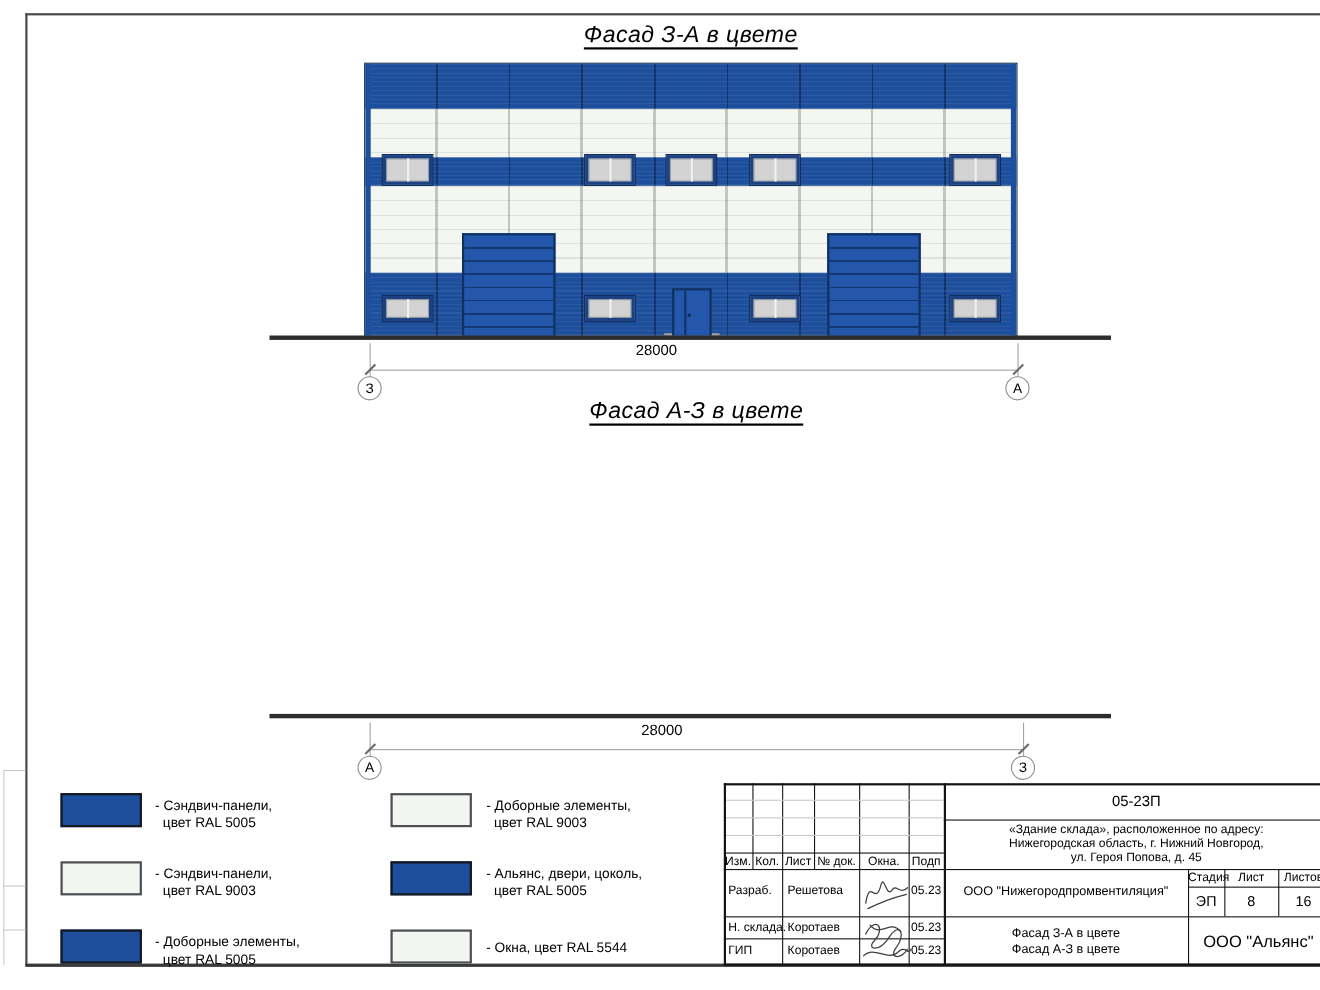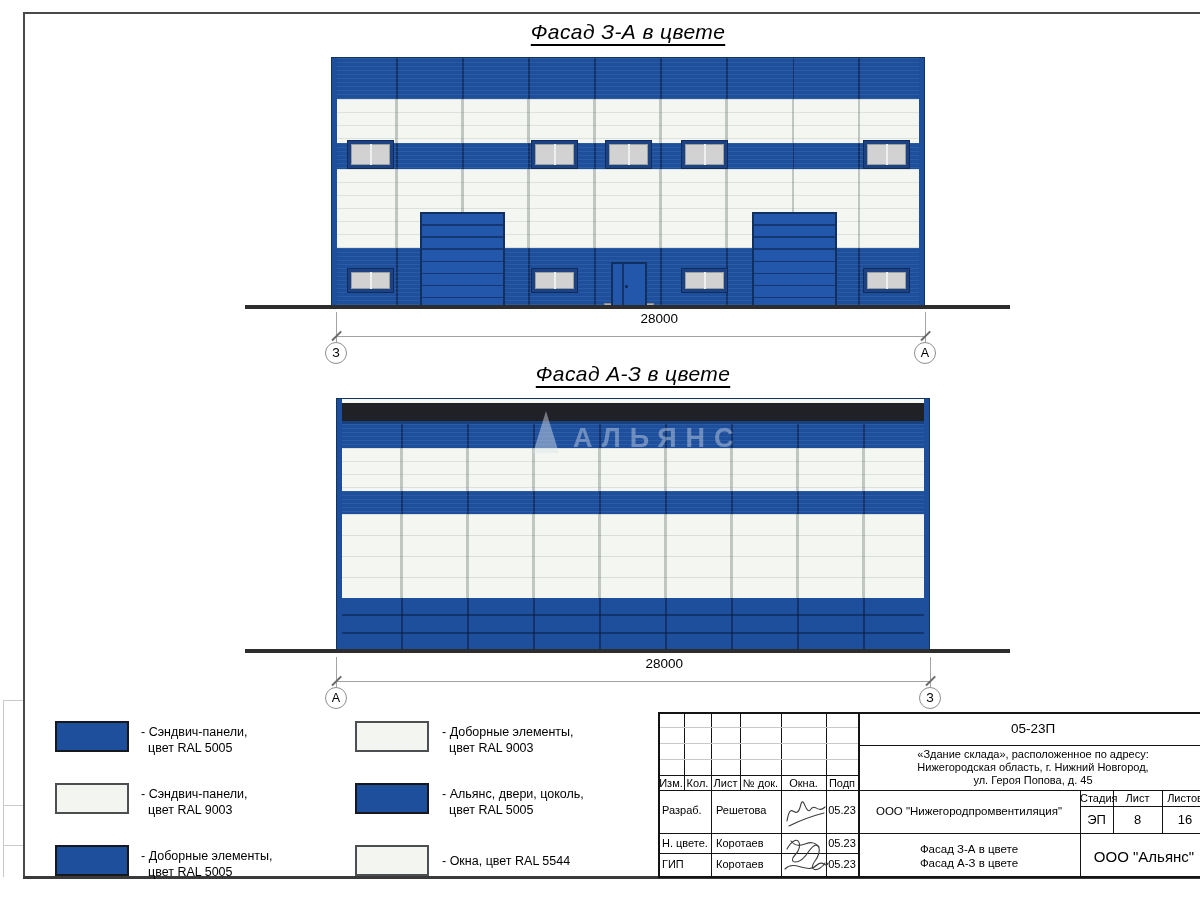--- a/index.html
+++ b/index.html
@@ -44,21 +44,21 @@
   .door::after  { content:""; position:absolute; left:12px; top:50%; width:3px; height:3px;
                   border-radius:50%; background:#0c2750; }
   .threshold { position:absolute; background:#b3b3b3; border:1px solid #8d8d8d; }
 
   .ground { position:absolute; background:#2d2d2d; height:4.5px; }
 
   
   .dimline { position:absolute; height:1px; background:#a3a3a3; }
   .extline { position:absolute; width:1px;  background:#a3a3a3; }
   .tick { position:absolute; width:13px; height:1.6px; background:#6b6b6b; transform:rotate(-45deg); }
-  .dimtext { position:absolute; font-size:13.5px; text-align:right; }
+  .dimtext { position:absolute; font-size:13.5px; text-align:left; }
   .axis { position:absolute; width:22px; height:22px; border:1px solid #8e8e8e; border-radius:50%;
           background:#fff; font-size:12.5px; line-height:21px; text-align:center; }
 
   
   .wm-tri { position:absolute; width:0; height:0;
             border-left:13px solid transparent; border-right:13px solid transparent;
             border-bottom:42px solid rgba(222,229,238,.45); }
   .wm-text { position:absolute; font-size:27px; font-weight:bold; letter-spacing:9px;
              color:rgba(228,233,240,.40); }
 
@@ -126,37 +126,20 @@
   <div class="extline" style="left:925px;top:312px;height:36px"></div>
   <div class="dimline" style="left:336px;top:336px;width:589px"></div>
   <div class="tick" style="left:330px;top:335px"></div>
   <div class="tick" style="left:919px;top:335px"></div>
   <div class="dimtext" style="left:578px;top:311px;width:100px">28000</div>
   <div class="axis" style="left:325px;top:342px">З</div>
   <div class="axis" style="left:914px;top:342px">А</div>
 
   <div class="ftitle" style="left:336px;top:362px;width:594px">Фасад А-З в цвете</div>
 
-  <div class="facade" style="left:336px;top:398px;width:594px;height:252px">
-    <div class="band" style="top:0;height:4px;background:#f6f8f5"></div>
-    <div class="band b-black" style="top:4px;height:18px"></div>
-    <div class="band" style="top:22px;height:3px;background:#16407f"></div>
-    <div class="band b-blue" style="top:25px;height:24px"></div>
-    <div class="band b-white" style="top:49px;height:43px"></div>
-    <div class="band b-blue" style="top:92px;height:23px"></div>
-    <div class="band b-white big" style="top:115px;height:84px"></div>
-    <div class="band b-blue" style="top:199px;height:53px;
-         background-image:repeating-linear-gradient(180deg, rgba(0,0,0,0) 0 16.5px, rgba(8,26,62,.5) 16.5px 18px),
-         repeating-linear-gradient(90deg, rgba(0,0,0,0) 0 64.5px, rgba(8,26,62,.55) 64.5px 66px)"></div>
-    <div class="edge-strip" style="left:0"></div>
-    <div class="edge-strip" style="right:0"></div>
-
-    <div class="wm-tri" style="left:196px;top:12px"></div>
-    <div class="wm-text" style="left:236px;top:24px">АЛЬЯНС</div>
-  </div>
 
   <div class="ground" style="left:245px;top:648.5px;width:765px"></div>
 
   <div class="extline" style="left:336px;top:657px;height:36px"></div>
   <div class="extline" style="left:930px;top:657px;height:36px"></div>
   <div class="dimline" style="left:336px;top:681px;width:594px"></div>
   <div class="tick" style="left:330px;top:680px"></div>
   <div class="tick" style="left:924px;top:680px"></div>
   <div class="dimtext" style="left:583px;top:656px;width:100px">28000</div>
   <div class="axis" style="left:325px;top:687px">А</div>
@@ -224,21 +207,21 @@
     <div class="lbl c" style="left:658px;top:777px;width:26px">Изм.</div>
     <div class="lbl c" style="left:684px;top:777px;width:27px">Кол.</div>
     <div class="lbl c" style="left:711px;top:777px;width:29px">Лист</div>
     <div class="lbl c" style="left:740px;top:777px;width:41px">№ док.</div>
     <div class="lbl c" style="left:781px;top:777px;width:45px">Окна.</div>
     <div class="lbl c" style="left:826px;top:777px;width:32px">Подп</div>
 
     <div class="lbl" style="left:662px;top:804px">Разраб.</div>
     <div class="lbl" style="left:716px;top:804px">Решетова</div>
     <div class="lbl c" style="left:826px;top:804px;width:32px">05.23</div>
-    <div class="lbl" style="left:662px;top:837px">Н. цвете.</div>
+    <div class="lbl" style="left:662px;top:837px">Н. склада.</div>
     <div class="lbl" style="left:716px;top:837px">Коротаев</div>
     <div class="lbl c" style="left:826px;top:837px;width:32px">05.23</div>
     <div class="lbl" style="left:662px;top:858px">ГИП</div>
     <div class="lbl" style="left:716px;top:858px">Коротаев</div>
     <div class="lbl c" style="left:826px;top:858px;width:32px">05.23</div>
 
     <svg class="sig-svg" style="left:782px;top:791px" width="46" height="40" viewBox="0 0 46 40">
       <path d="M5 30 C9 6 14 34 19 13 C22 4 24 26 29 18 C33 12 36 23 43 16"></path>
       <path d="M7 35 C19 29 30 25 42 22"></path>
     </svg>

